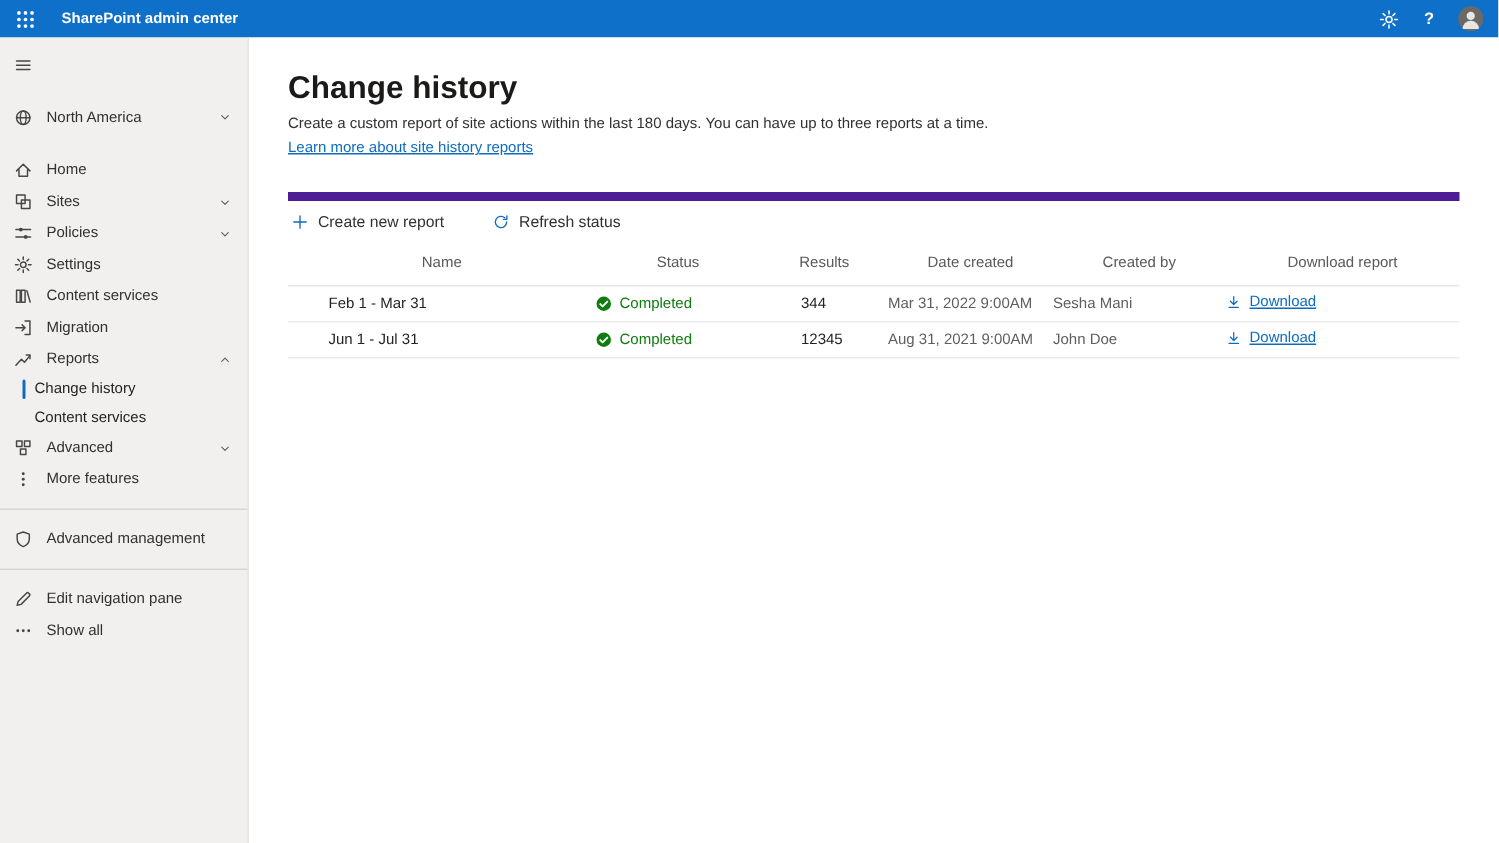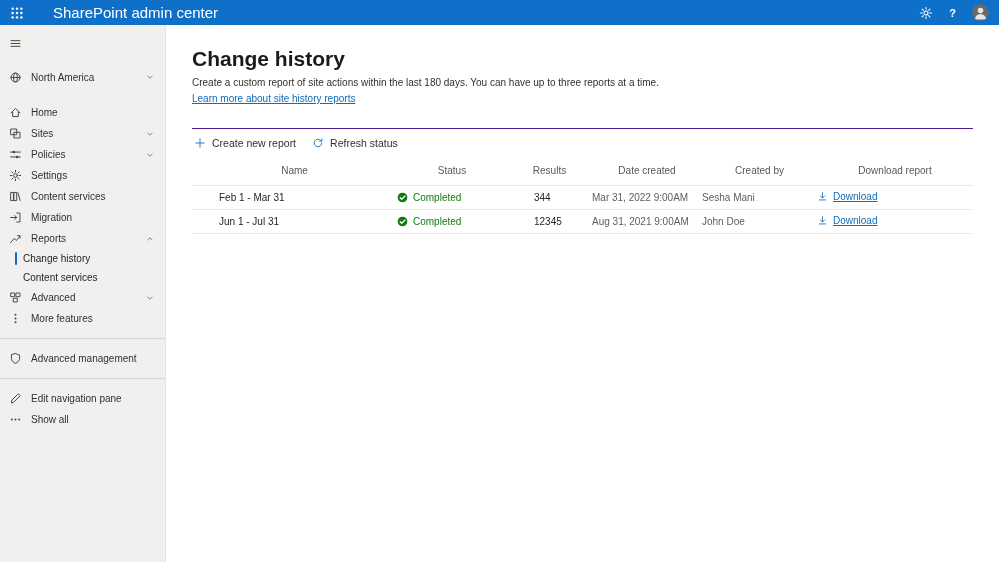--- a/index.html
+++ b/index.html
@@ -16,21 +16,21 @@
   .ic svg .f { fill:currentColor; stroke:none; }
   .ic-sm { width:10px; height:10px; }
   .ic-top { width:14px; height:14px; }
 
   
   .topbar {
     height:25px; background:var(--topbar,#0e70c8); color:#fff;
     display:flex; align-items:center; padding:0 10px;
   }
   .waffle-btn { width:22px; height:25px; display:flex; align-items:center; justify-content:flex-start; cursor:pointer; }
-  .topbar-title { font-size:15px; font-weight:normal; margin-left:21px; }
+  .topbar-title { font-size:10px; font-weight:bold; margin-left:9px; }
   .topbar-right { margin-left:auto; display:flex; align-items:center; gap:16px; }
   .help-btn { font-size:11px; font-weight:bold; cursor:pointer; }
   .avatar { width:17px; height:17px; border-radius:50%; overflow:hidden; cursor:pointer; }
   .avatar svg { width:100%; height:100%; }
   .avatar .bg { fill:#6b6966; } .avatar .fg { fill:#e8e6e4; }
 
   
   .layout { display:flex; height:537px; }
   .sidebar {
     width:166px; background:var(--sidebar-bg,#f1f0ef); height:100%;
@@ -53,21 +53,21 @@
     background:var(--accent,#0f6cbd); border-radius:1px;
   }
   .side-divider { height:1px; background:#d8d6d4; margin:9px 0; }
   .nav-ic { color:#484644; }
 
   
   .page-title { margin:0; font-size:21px; font-weight:bold; color:#1b1a19; }
   .page-desc { margin:6px 0 0; font-size:10px; color:#323130; }
   .learn-link { display:inline-block; margin-top:4px; font-size:10px; color:var(--accent,#0f6cbd); text-decoration:underline; cursor:pointer; }
 
-  .toolbar { margin-top:22px; border-top:1px solid #4c1d95; padding:6px 0 5px; display:flex; align-items:flex-start; gap:12px; }
+  .toolbar { margin-top:22px; border-top:6px solid #4c1d95; padding:6px 0 5px; display:flex; align-items:flex-start; gap:28px; }
   .cmd { display:flex; align-items:center; gap:6px; background:none; border:none; padding:2px 2px;
          font-family:inherit; font-size:10.5px; color:#323130; cursor:pointer; }
   .cmd .ic { color:var(--accent,#0f6cbd); width:12px; height:12px; }
 
   .grid { display:grid; grid-template-columns:205px 110px 85px 110px 115px 1fr; align-items:center; }
   .tbl-header { font-size:10px; color:#5b5957; padding:9px 0 9px; border-bottom:1px solid #e8e6e4;text-align:center; }
   .tbl-header > span { cursor:pointer; }
   .tbl-row { height:24px; border-bottom:1px solid #edebe9; font-size:10px; cursor:pointer; }
   .cell-name { color:#242424;padding-left:27px; }
   .cell-muted { color:#605e5c; }

